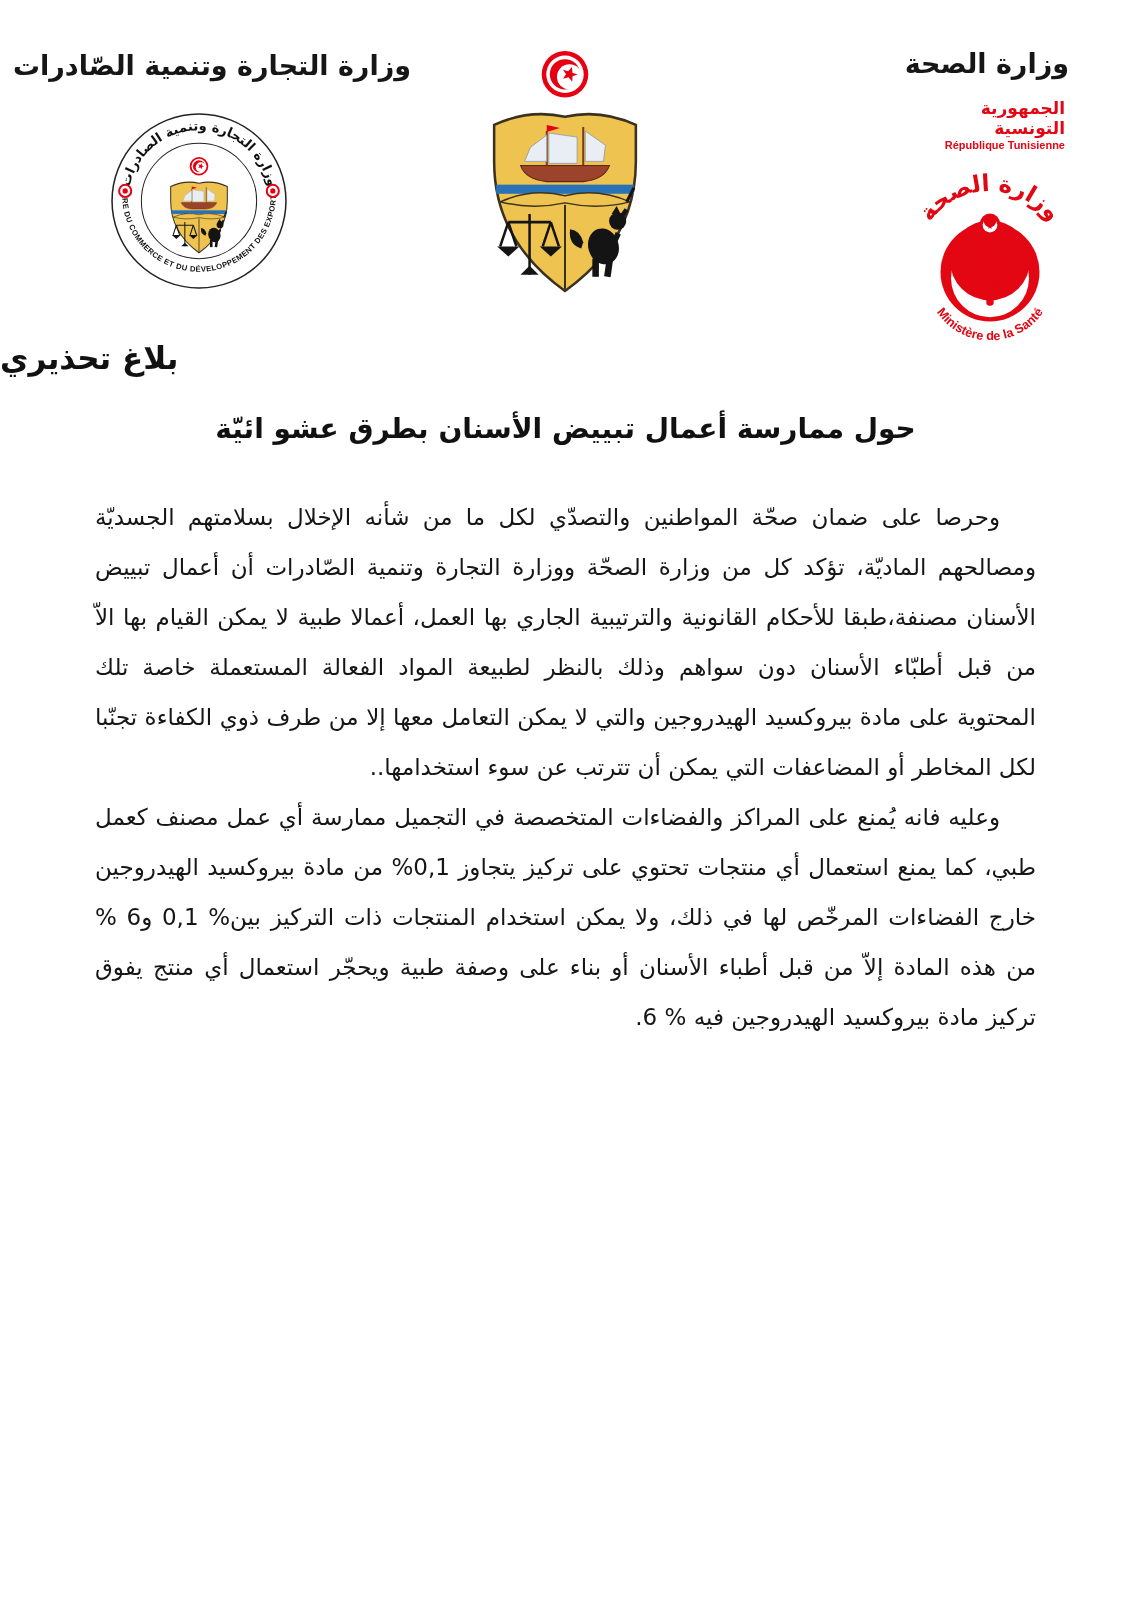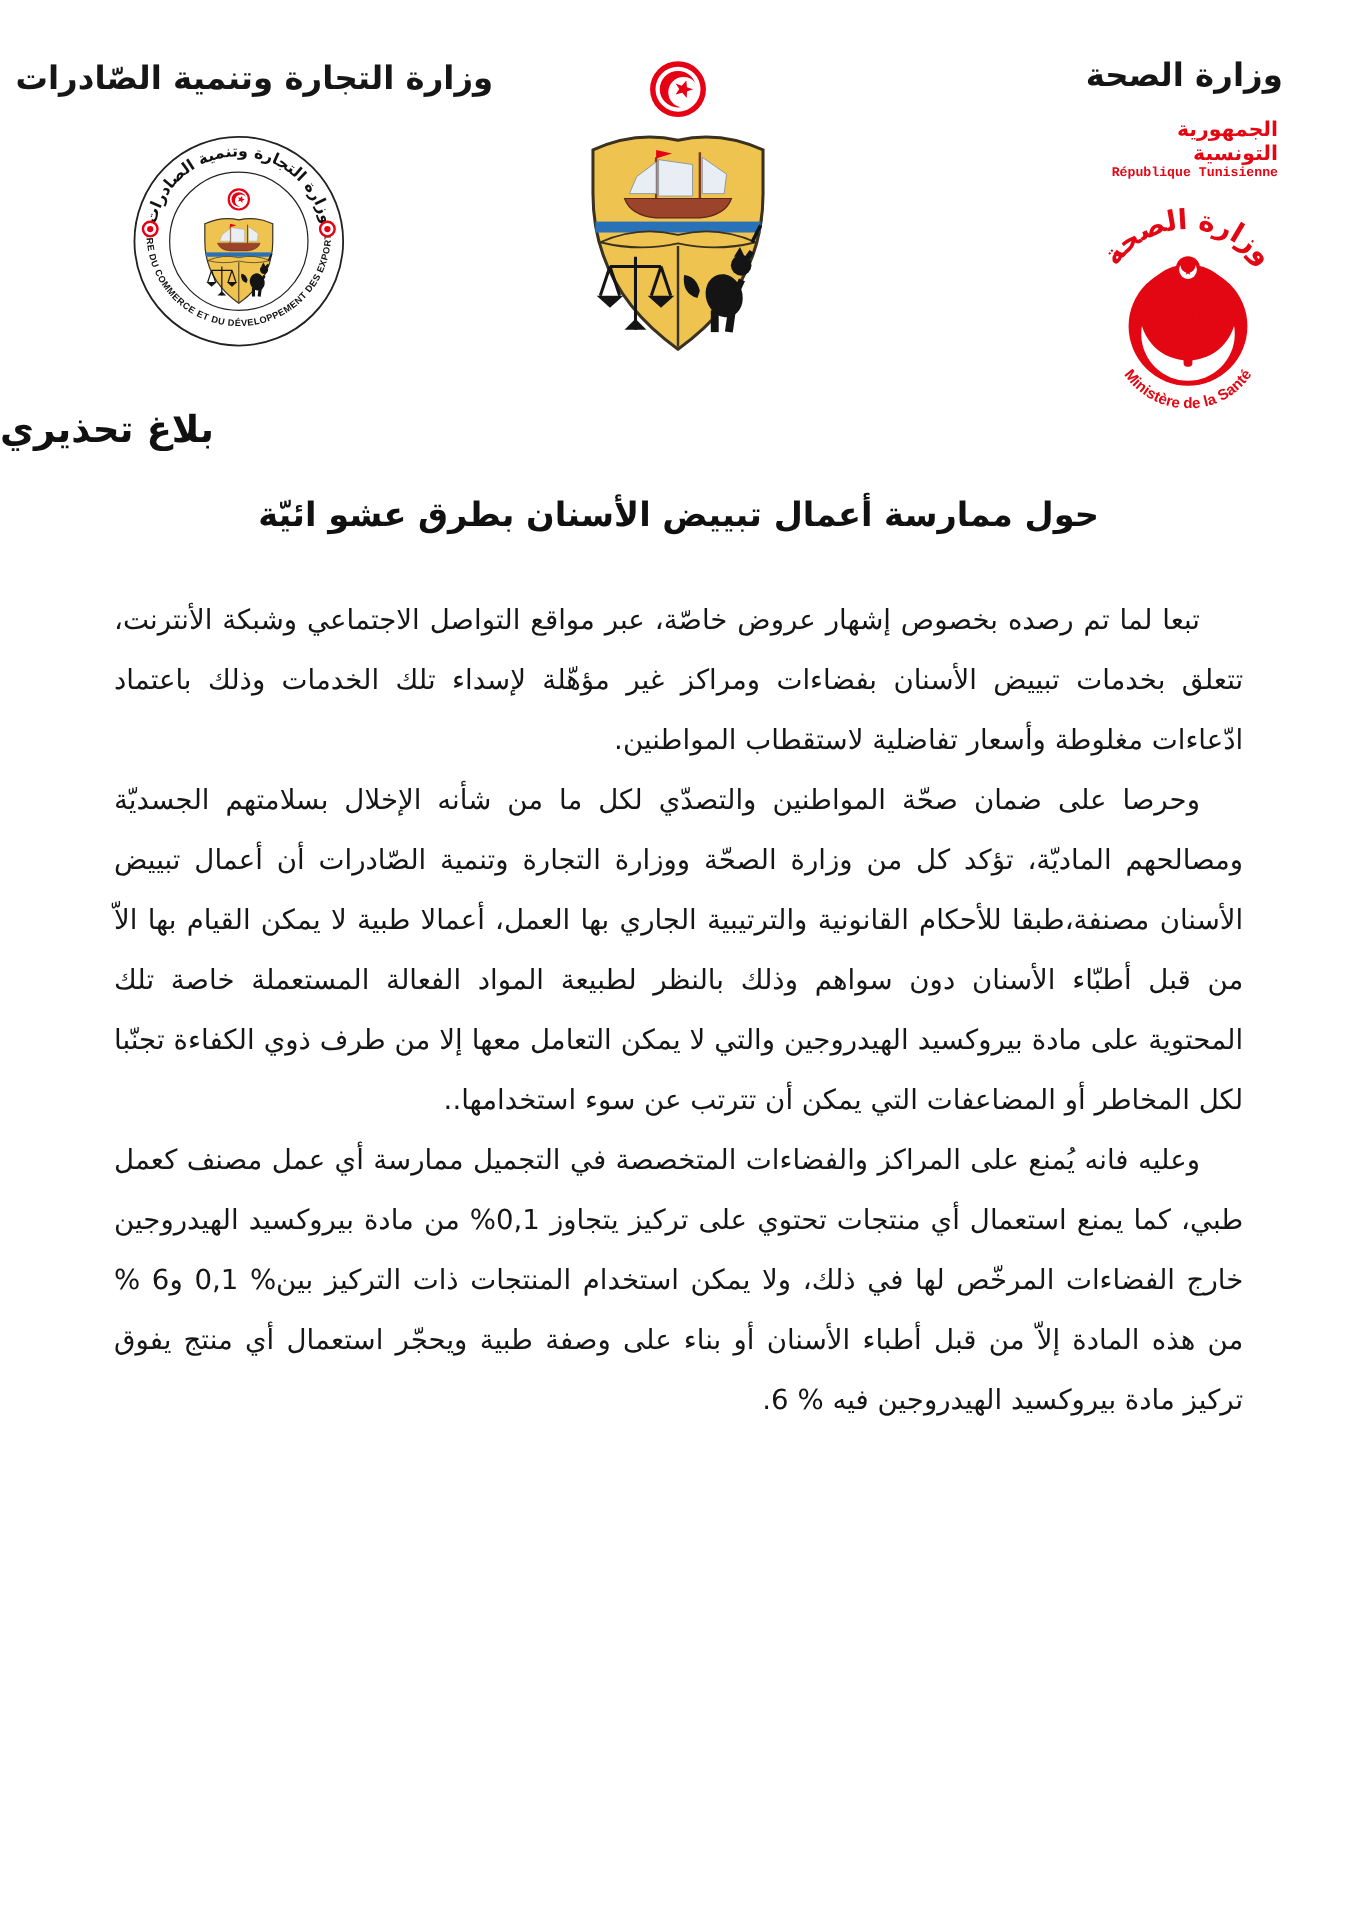--- a/index.html
+++ b/index.html
@@ -28,21 +28,21 @@
   .commerce-seal { position:absolute; top:110px; left:108px; }
   .center-coat   { position:absolute; top:48px;  left:484px; }
 
   .health-logo { position:absolute; top:98px; left:905px; width:170px; }
   .health-republic { direction:rtl; text-align:right; padding-right:10px; }
   .health-republic .ar {
     color:#e30613; font-weight:bold; font-size:17px; line-height:20px;
   }
   .health-republic .fr {
     color:#e30613; font-weight:bold; font-size:11px; line-height:14px;
-    font-family:Liberation Mono, monospace;
+    font-family:Liberation Sans, sans-serif;
   }
   .health-logo svg { display:block; margin:2px auto 0 auto; }
 
   
   .doc-title {
     position:absolute; top:340px; left:0; width:100%;
     text-align:left; direction:rtl;
     font-size:31px; font-weight:bold; color:#111;
   }
   .doc-subtitle {
@@ -194,18 +194,17 @@
       <text font-size="12" font-weight="bold" fill="#e30613">
         <textPath href="#health-bottom-arc" startOffset="50%" text-anchor="middle">Ministère de la Santé</textPath>
       </text>
     </svg>
   </div>
 
   <div class="doc-title">بلاغ تحذيري</div>
   <div class="doc-subtitle">حول ممارسة أعمال تبييض الأسنان بطرق عشو ائيّة</div>
 
   <div class="doc-body">
-    <p>تبعا لما تم رصده بخصوص إشهار عروض خاصّة، عبر مواقع التواصل الاجتماعي وشبكة الأنترنت، تتعلق بخدمات تبييض الأسنان بفضاءات ومراكز غير مؤهّلة لإسداء تلك الخدمات وذلك باعتماد ادّعاءات مغلوطة وأسعار تفاضلية لاستقطاب المواطنين.</p>
     <p>وحرصا على ضمان صحّة المواطنين والتصدّي لكل ما من شأنه الإخلال بسلامتهم الجسديّة ومصالحهم الماديّة، تؤكد كل من وزارة الصحّة ووزارة التجارة وتنمية الصّادرات أن أعمال تبييض الأسنان مصنفة،طبقا للأحكام القانونية والترتيبية الجاري بها العمل، أعمالا طبية لا يمكن القيام بها الاّ من قبل أطبّاء الأسنان دون سواهم وذلك بالنظر لطبيعة المواد الفعالة المستعملة خاصة تلك المحتوية على مادة بيروكسيد الهيدروجين والتي لا يمكن التعامل معها إلا من طرف ذوي الكفاءة تجنّبا لكل المخاطر أو المضاعفات التي يمكن أن تترتب عن سوء استخدامها..</p>
     <p>وعليه فانه يُمنع على المراكز والفضاءات المتخصصة في التجميل ممارسة أي عمل مصنف كعمل طبي، كما يمنع استعمال أي منتجات تحتوي على تركيز يتجاوز 0,1% من مادة بيروكسيد الهيدروجين خارج الفضاءات المرخّص لها في ذلك، ولا يمكن استخدام المنتجات ذات التركيز بين% 0,1 و6 % من هذه المادة إلاّ من قبل أطباء الأسنان أو بناء على وصفة طبية  ويحجّر استعمال أي منتج يفوق تركيز مادة بيروكسيد الهيدروجين فيه % 6.</p>
   </div>
 
 </div>
 
 </body></html>

